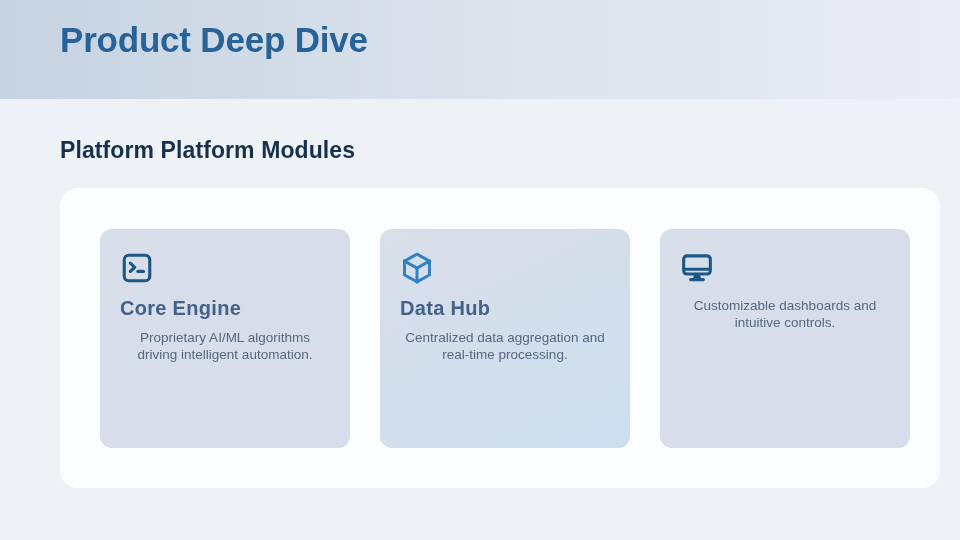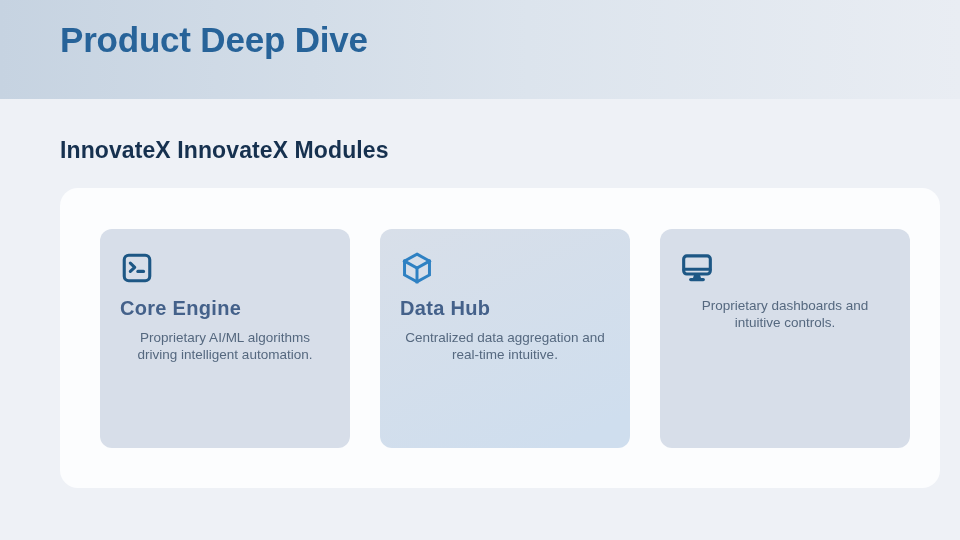--- a/index.html
+++ b/index.html
@@ -67,21 +67,21 @@
     margin:0;font-size:13.5px;line-height:17px;color:var(--card-desc);text-align:center;
   }
 </style>
 </head>
 <body>
 
 <div class="header">
   <h1 class="page-title">Product Deep Dive</h1>
 </div>
 
-<h2 class="subtitle">InnovateX InnovateX Modules</h2>
+<h2 class="subtitle">Platform Platform Modules</h2>
 
 <div class="panel">
   <div class="cards-row">
 
     <div class="card">
       <div class="card-icon">
         <svg viewBox="0 0 24 24" fill="none" stroke="currentColor" stroke-width="2.2" stroke-linecap="round" stroke-linejoin="round">
           <rect x="3" y="3" width="18" height="18" rx="3.2"></rect>
           <path d="m7.3 8.6 3.1 2.9-3.1 2.9"></path>
           <line x1="12.6" y1="14.4" x2="16.6" y2="14.4"></line>
@@ -93,29 +93,29 @@
 
     <div class="card accent">
       <div class="card-icon bright">
         <svg viewBox="0 0 24 24" fill="none" stroke="currentColor" stroke-width="2.1" stroke-linecap="square" stroke-linejoin="miter">
           <path d="M12 2.2 20.8 7.1 V16.9 L12 21.8 3.2 16.9 V7.1 Z"></path>
           <path d="M3.2 7.1 12 12 20.8 7.1"></path>
           <line x1="12" y1="12" x2="12" y2="21.8"></line>
         </svg>
       </div>
       <h3 class="card-title">Data Hub</h3>
-      <p class="card-desc">Centralized data aggregation and real-time intuitive.</p>
+      <p class="card-desc">Centralized data aggregation and real-time processing.</p>
     </div>
 
     <div class="card">
       <div class="card-icon">
         <svg viewBox="0 0 24 24" fill="none" stroke="currentColor" stroke-width="2.2" stroke-linecap="round" stroke-linejoin="round">
           <rect x="2.6" y="3.4" width="18.8" height="12.8" rx="2.2"></rect>
           <line x1="3" y1="12.9" x2="21" y2="12.9"></line>
           <path d="M10.6 16.6 9.8 19 h4.4 l-0.8 -2.4 Z" fill="currentColor" stroke-width="1.2"></path>
           <line x1="7.6" y1="20.2" x2="16.4" y2="20.2" stroke-width="2.4"></line>
         </svg>
       </div>
-      <p class="card-desc">Proprietary dashboards and intuitive controls.</p>
+      <p class="card-desc">Customizable dashboards and intuitive controls.</p>
     </div>
 
   </div>
 </div>
 
 </body></html>

